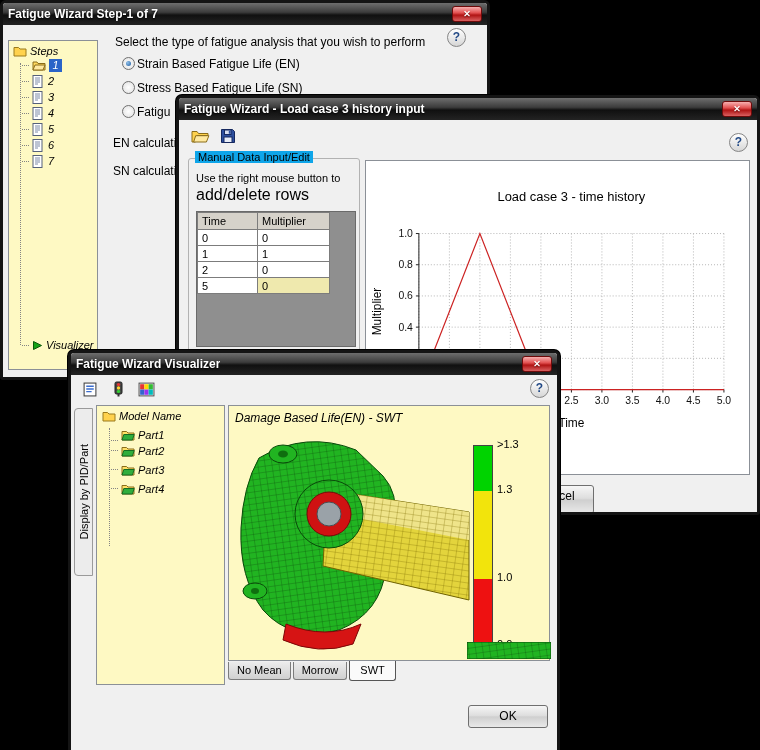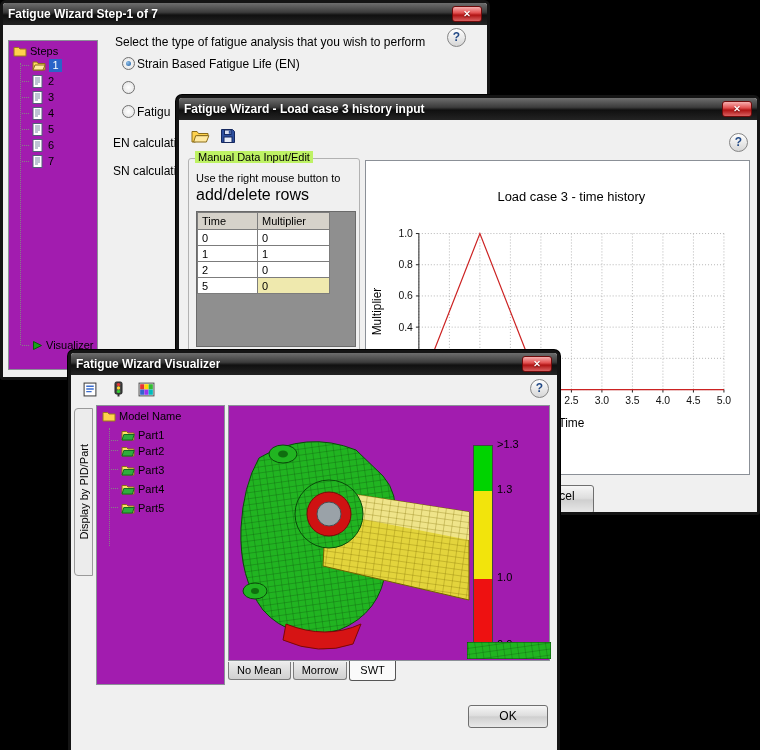--- a/index.html
+++ b/index.html
@@ -16,21 +16,21 @@
   .closebtn { margin-left:auto; width:30px; height:16px; font-size:9px; line-height:14px;
               text-align:center; color:#fff; cursor:default;
               background:linear-gradient(180deg,#f7b0b0,#e25050 42%,#b01414 58%,#d96060);
               border:1px solid #6e0a0a; border-radius:3px; text-shadow:0 1px 1px #600; }
   .client { position:absolute; left:0; top:22px; right:0; bottom:0; background:#f0f0f0; overflow:hidden; }
 
   .help-btn { position:absolute; width:19px; height:19px; border-radius:50%;
               background:linear-gradient(#ffffff,#d6d6d6); border:1px solid #858585;
               color:#234a86; font-weight:bold; font-size:12px; line-height:17px; text-align:center; }
 
-  .panel-white { position:absolute; background:#a21caf; border:1px solid #8b9097; }
+  .panel-white { position:absolute; background:#fef9c3; border:1px solid #8b9097;font-style:italic; }
 
   
   .tree-row { display:flex; align-items:center; gap:3px; height:16px; font-size:11px; white-space:nowrap; }
   .tree-row.child { padding-left:9px; }
   .stub { width:7px; height:0; border-top:1px dotted #848484; flex:0 0 auto; }
   .vline { position:absolute; border-left:1px dotted #848484; }
   .ic { display:inline-flex; align-items:center; flex:0 0 auto; }
   .step-num { padding:0 2px; }
   .step-num.active { background:#2a64c8; color:#fff; min-width:13px; height:13px;
                      line-height:13px; text-align:center; padding:0 3px; }
@@ -41,21 +41,21 @@
            background:radial-gradient(#ffffff,#dfdfdf); position:relative; flex:0 0 auto; }
   .radio.checked::after { content:""; position:absolute; inset:3px; border-radius:50%;
            background:radial-gradient(circle at 35% 35%, #8fc0ea, #1f5b9e); }
 
   
   .tbtn { position:absolute; width:26px; height:24px; display:flex; align-items:center;
           justify-content:center; border-radius:3px; }
 
   
   .groupbox { position:absolute; border:1px solid #b2b2b2; border-radius:3px; }
-  .grouplabel { position:absolute; top:-8px; left:6px; background:#bef264; padding:0 3px; font-size:11px; }
+  .grouplabel { position:absolute; top:-8px; left:6px; background:#0ea5e9; padding:0 3px; font-size:11px; }
 
   
   .grid-widget { position:absolute; background:#8f8f8f; border:1px solid #6a6a6a; }
   table.grid { border-collapse:collapse; font-size:11px; }
   .grid th { background:#d6d2ca; border:1px solid #7c7c7c; font-weight:normal; text-align:left;
              padding:1px 4px; height:17px; }
   .grid td { border:1px solid #7c7c7c; background:#fff; padding:1px 4px; height:16px; }
   .grid td.sel { background:#efe9ae; }
 
   
@@ -192,20 +192,21 @@
 
     <div style="position:absolute; left:112px; top:10px;">Select the type of fatigue analysis that you wish to perform</div>
 
     <div id="radio-group">
       <div class="radio-row" style="left:119px; top:31px;">
         <span class="radio checked"></span>
         <span>Strain Based Fatigue Life (EN)</span>
       </div>
       <div class="radio-row" style="left:119px; top:55px;">
         <span class="radio"></span>
+        <span>Stress Based Fatigue Life (SN)</span>
       </div>
       <div class="radio-row" style="left:119px; top:79px;">
         <span class="radio"></span>
         <span>Fatigu</span>
       </div>
     </div>
 
     <div style="position:absolute; left:110px; top:111px;">EN calculati</div>
     <div style="position:absolute; left:110px; top:139px;">SN calculati</div>
   </div>
@@ -415,34 +416,25 @@
           <div class="tree-row child" style="height: 19px;">
             <span class="stub"></span>
             <span class="ic">
               <svg width="14" height="12" viewBox="0 0 14 12">
                 <path d="M1 2.5h4.5L7 4h6v7H1z" fill="#ffe066" stroke="#8a6d1a"></path>
                 <path d="M1 11l1.8-5.5h10.4L11.4 11z" fill="#2fae3c" stroke="#156b22"></path>
               </svg>
             </span>
             <span>Part4</span>
           </div>
-          <div class="tree-row child" style="height: 19px;">
-            <span class="stub"></span>
-            <span class="ic">
-              <svg width="14" height="12" viewBox="0 0 14 12">
-                <path d="M1 2.5h4.5L7 4h6v7H1z" fill="#ffe066" stroke="#8a6d1a"></path>
-                <path d="M1 11l1.8-5.5h10.4L11.4 11z" fill="#2fae3c" stroke="#156b22"></path>
-              </svg>
-            </span>
-            <span>Part5</span>
-          </div>
         </div>
     </div>
 
     <div class="panel-white" style="left:157px; top:30px; width:322px; height:256px; overflow:hidden;">
+      <div style="position:absolute; left:6px; top:5px; font-size:12px;">Damage Based Life(EN) - SWT</div>
 
       <svg style="position:absolute; left:2px; top:22px;" viewBox="0 0 240 232" width="240" height="232">
         <defs>
           <pattern id="meshG" width="7" height="6" patternUnits="userSpaceOnUse" patternTransform="rotate(-8)">
             <path d="M0 0H7M0 0V6" stroke="#0b4d0b" stroke-width="0.6" fill="none"></path>
           </pattern>
           <pattern id="meshY" width="8" height="6" patternUnits="userSpaceOnUse" patternTransform="rotate(8)">
             <path d="M0 0H8M0 0V6" stroke="#7a6c00" stroke-width="0.6" fill="none"></path>
           </pattern>
         </defs>

